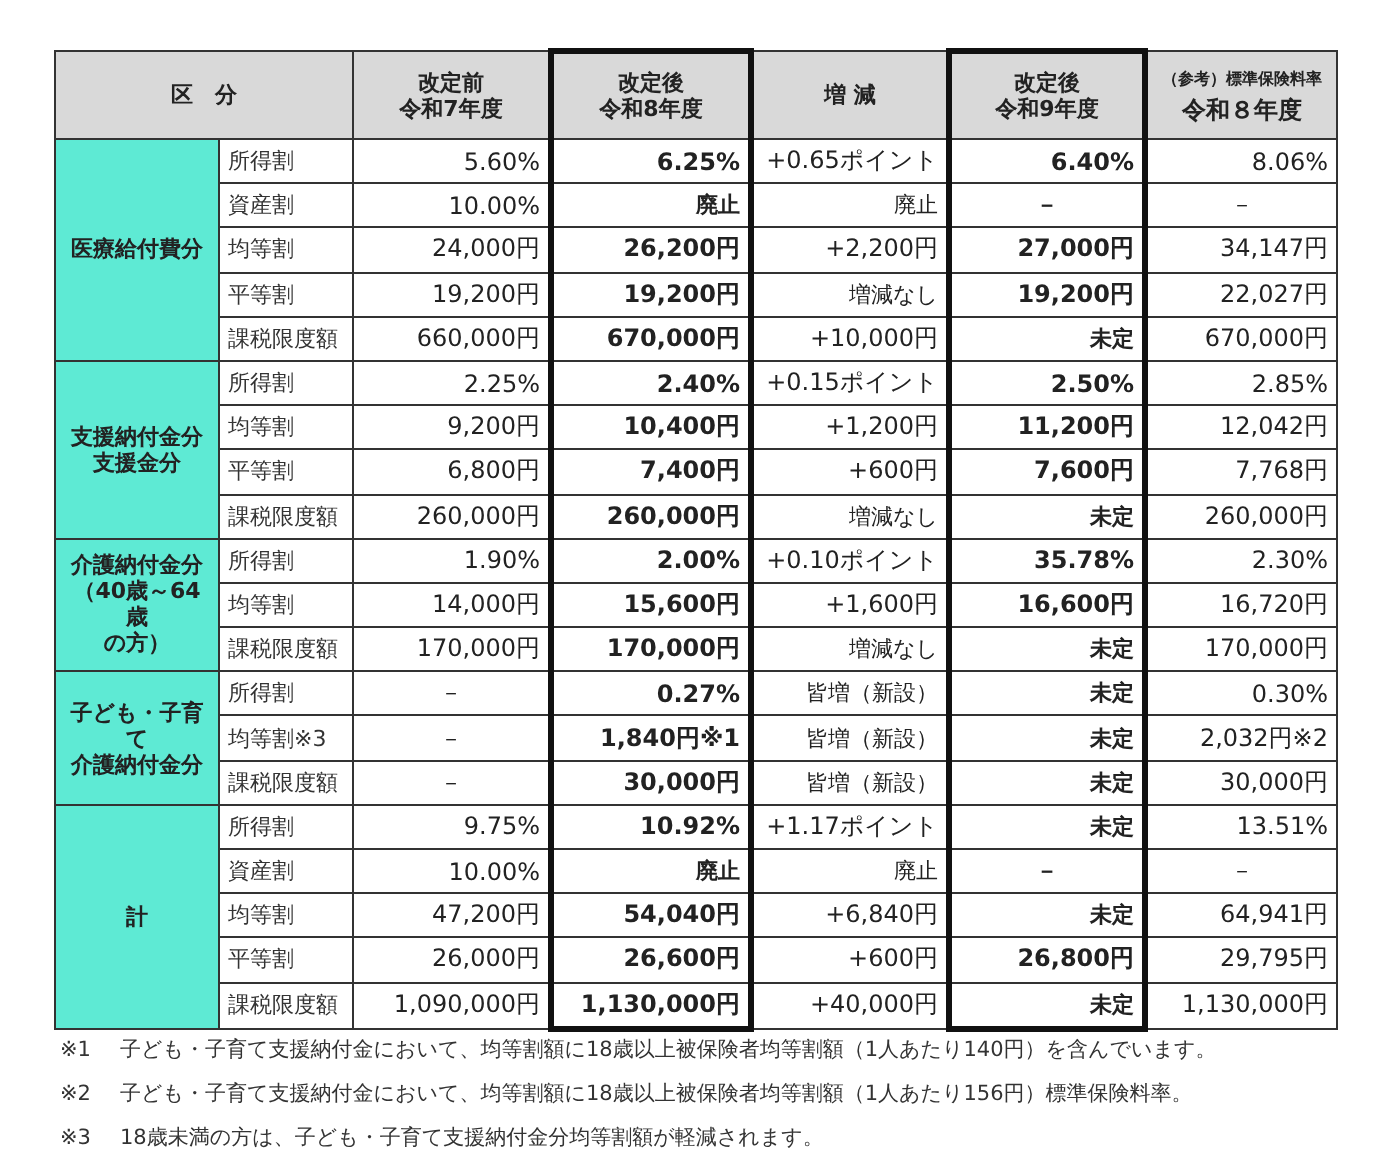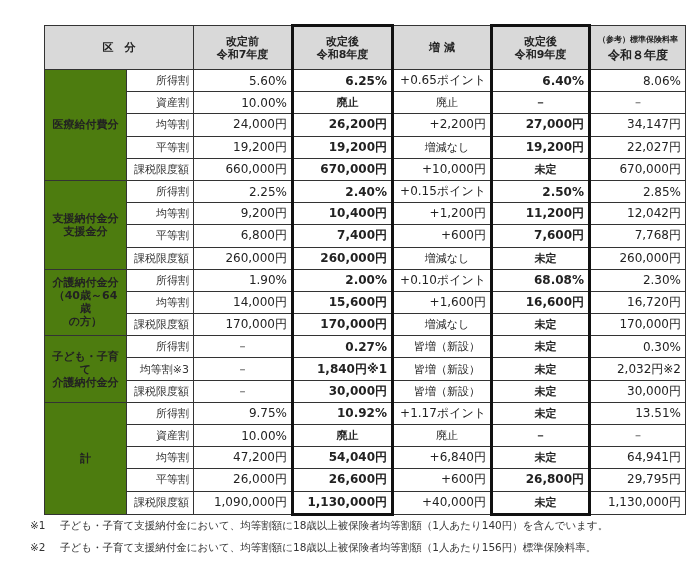--- a/index.html
+++ b/index.html
@@ -1,25 +1,25 @@
 <!DOCTYPE html>
 <html><head>
 <meta charset="utf-8">
 <style>
   html, body { margin:0; padding:0; background:#ffffff; }
   body { width:700px; height:588px; position:relative; overflow:hidden;
          font-family:"DejaVu Sans","Liberation Sans",sans-serif; color:#222; }
-  .tbl { position:absolute; left:44px; top:24px; border-collapse:collapse; table-layout:fixed; }
+  .tbl { position:absolute; left:27px; top:24px; border-collapse:collapse; table-layout:fixed; }
   .tbl td, .tbl th { border:1px solid #333; padding:0 4px; height:21.2px; font-size:11.5px; white-space:nowrap; overflow:hidden; }
   .tbl th { background:#d9d9d9; font-weight:bold; height:42px; font-size:11px; line-height:13px; }
-  .tbl td.grp { background:#4d7c0f; font-weight:bold; text-align:center; font-size:11px; line-height:13px; white-space:normal; }
-  .tbl td.sub { text-align:right; font-size:11px; color:#333; }
+  .tbl td.grp { background:#5eead4; font-weight:bold; text-align:center; font-size:11px; line-height:13px; white-space:normal; }
+  .tbl td.sub { text-align:left; font-size:11px; color:#333; }
   .tbl td.num { text-align:right; font-size:12px; }
   .tbl td.ctr { text-align:center; font-size:11px; }
-  .tbl td.lft { text-align:center; padding-left:14px; font-size:11px; }
+  .tbl td.lft { text-align:right; padding-left:14px; font-size:11px; }
   .thick-l { border-left:3px solid #111 !important; }
   .thick-r { border-right:3px solid #111 !important;font-weight:bold; }
   .thick-t { border-top:3px solid #111 !important; }
   .thick-b { border-bottom:3px solid #111 !important; }
   .ref-small { font-size:8px; font-weight:bold; display:block; }
   .ref-big { font-size:12px; display:block; margin-top:4px;font-family:Liberation Mono, monospace; }
   .notes { position:absolute; left:30px; top:514px; font-size:10.5px; line-height:22px; color:#333; }
   .notes div { white-space:nowrap; }
   .notes .mark { display:inline-block; width:30px; }
 </style>
@@ -123,21 +123,21 @@
         <td class="lft ">増減なし</td>
         <td class="lft thick-l thick-r">未定</td>
         <td class="num ">260,000円</td>
       </tr>
       <tr>
         <td class="grp" rowspan="3"><span>介護納付金分</span><br><span>（40歳～64歳</span><br><span>の方）</span></td>
         <td class="sub ">所得割</td>
         <td class="num ">1.90%</td>
         <td class="num thick-l thick-r">2.00%</td>
         <td class="num ">+0.10ポイント</td>
-        <td class="num thick-l thick-r">68.08%</td>
+        <td class="num thick-l thick-r">35.78%</td>
         <td class="num ">2.30%</td>
       </tr>
       <tr>
         <td class="sub ">均等割</td>
         <td class="num ">14,000円</td>
         <td class="num thick-l thick-r">15,600円</td>
         <td class="num ">+1,600円</td>
         <td class="num thick-l thick-r">16,600円</td>
         <td class="num ">16,720円</td>
       </tr>
@@ -214,13 +214,14 @@
         <td class="num ">+40,000円</td>
         <td class="lft thick-l thick-r thick-b">未定</td>
         <td class="num ">1,130,000円</td>
       </tr>
     </tbody>
 </table>
 
 <div class="notes">
   <div><span class="mark">※1</span><span>子ども・子育て支援納付金において、均等割額に18歳以上被保険者均等割額（1人あたり140円）を含んでいます。</span></div>
   <div><span class="mark">※2</span><span>子ども・子育て支援納付金において、均等割額に18歳以上被保険者均等割額（1人あたり156円）標準保険料率。</span></div>
+  <div><span class="mark">※3</span><span>18歳未満の方は、子ども・子育て支援納付金分均等割額が軽減されます。</span></div>
 </div>
 
 </body></html>

